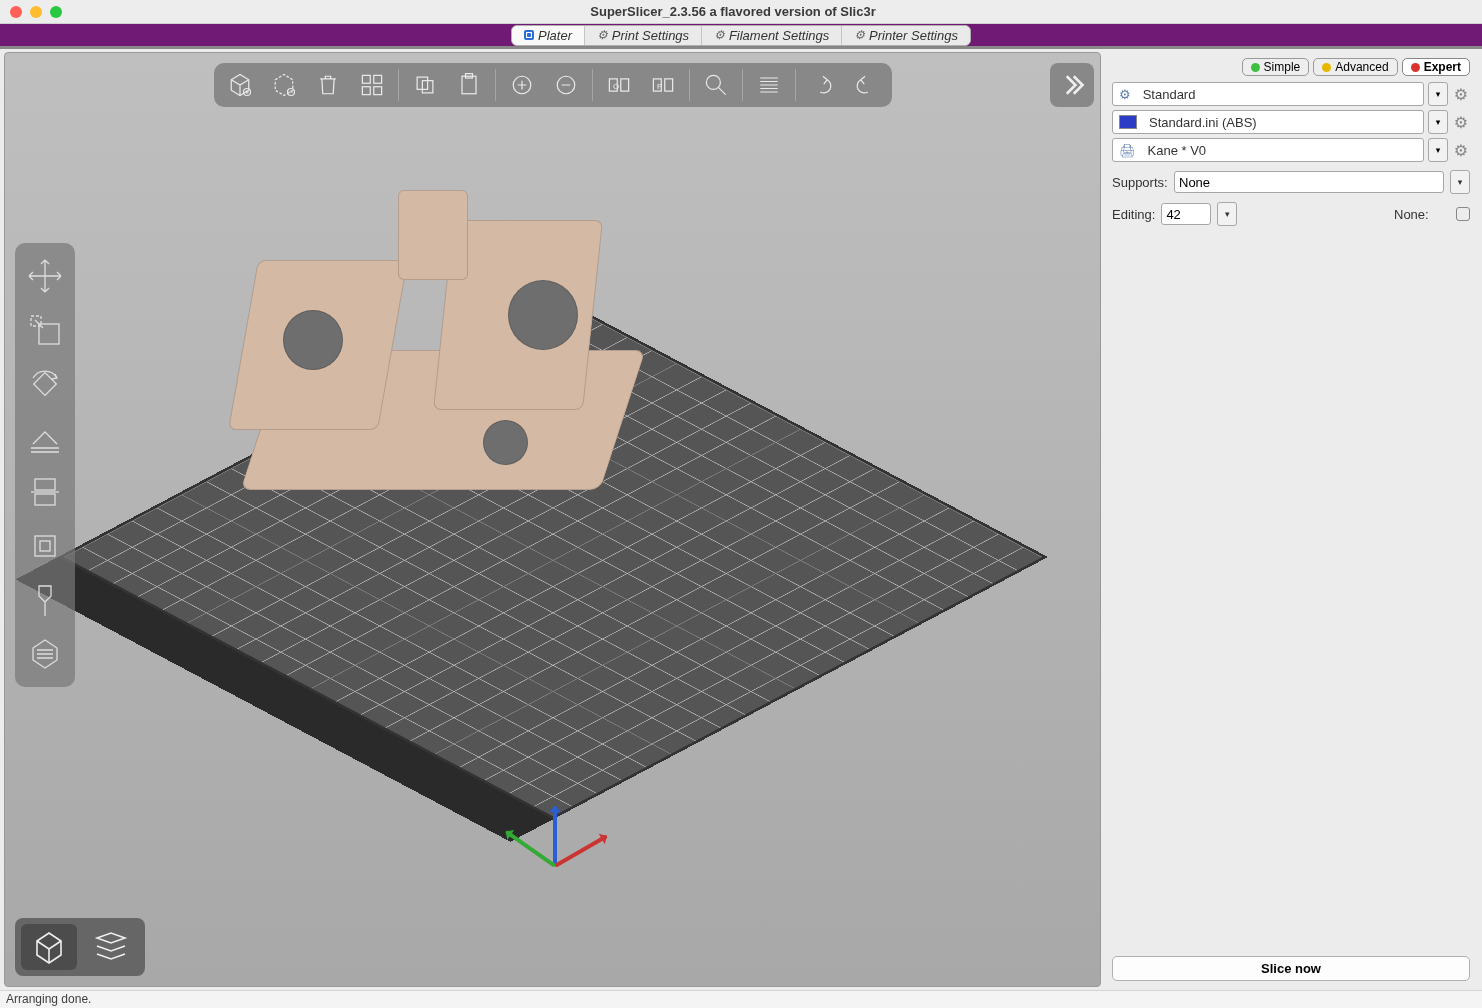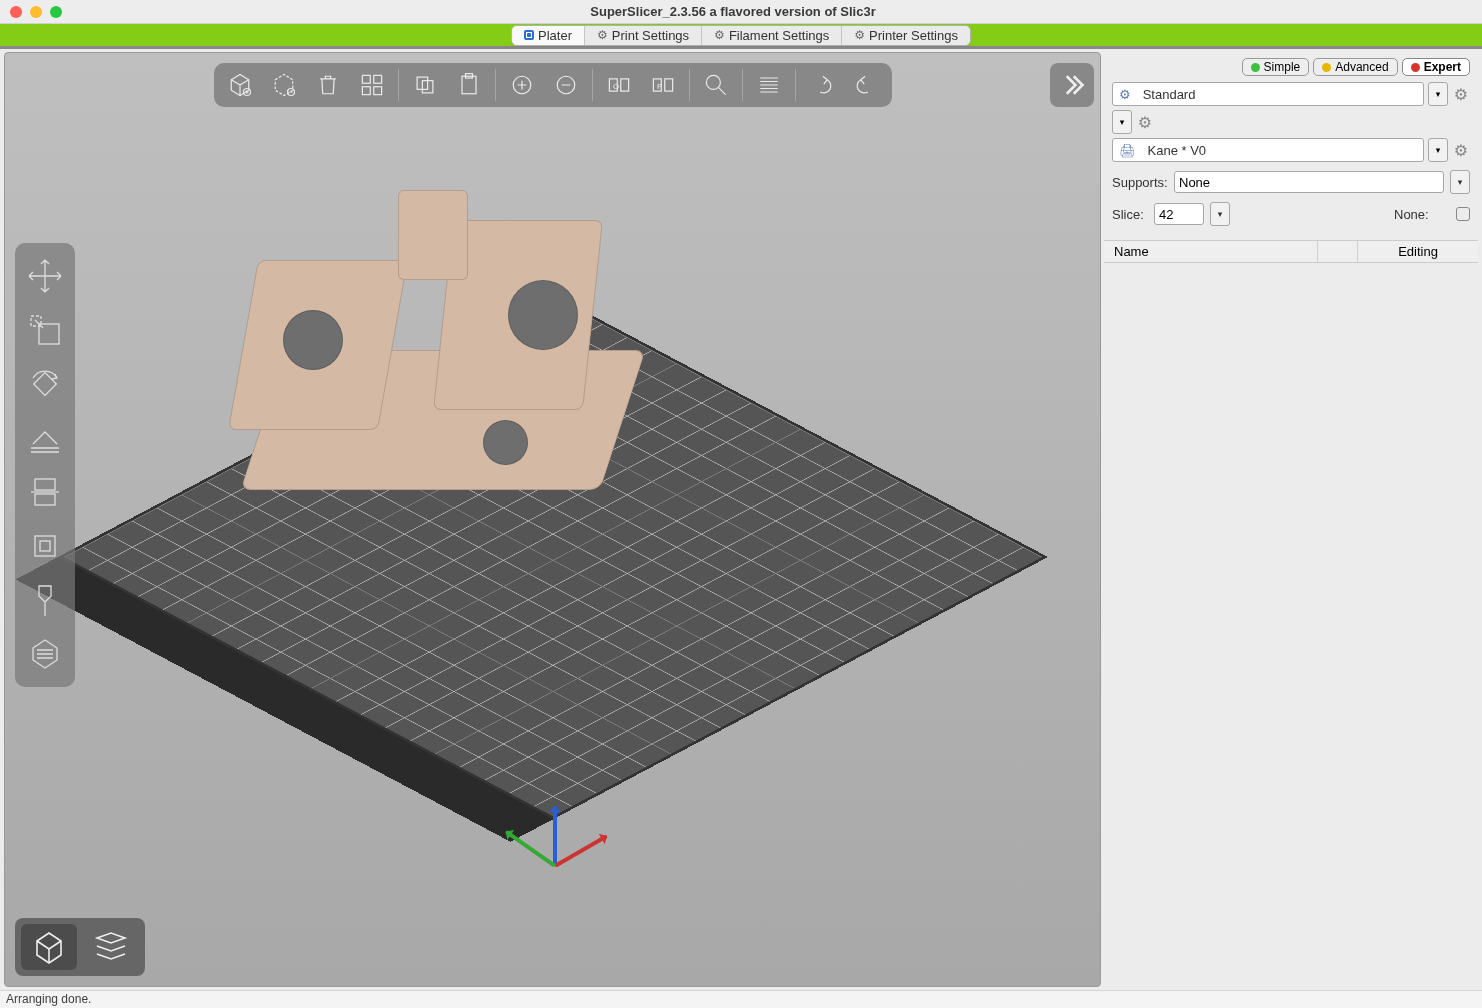--- a/index.html
+++ b/index.html
@@ -6,21 +6,21 @@
   html, body { width: 1482px; height: 1008px; background: #ececec; overflow: hidden; }
 
   
   .titlebar { height: 24px; background: #ededed; border-bottom: 1px solid #d0d0d0; display:flex; align-items:center; position:relative; font-size:13px; color:#3a3a3a; font-weight:600;}
   .traffic { display:flex; gap:8px; padding-left:10px; }
   .dot { width:12px; height:12px; border-radius:50%; }
   .dot.red{background:#ff5f57;} .dot.yellow{background:#febc2e;} .dot.green{background:#28c840;}
   .title { position:absolute; left:0; right:16px; text-align:center; pointer-events:none;}
 
   
-  .tabrow { height:25px; display:flex; justify-content:center; align-items:center; gap:0px; background:#84cc16; border-bottom:3px solid #888;}
+  .tabrow { height:25px; display:flex; justify-content:center; align-items:center; gap:0px; background:#701a75; border-bottom:3px solid #888;font-style:italic;}
   .tab-group{display:flex; background:#e3e3e3; border:1px solid #b0b0b0; border-radius:6px; overflow:hidden; box-shadow:0 1px 0 rgba(0,0,0,0.05);}
   .tab{padding:2px 12px; font-size:13px; display:flex; align-items:center; gap:4px; border-right:1px solid #c5c5c5; background:#eaeaea; color:#333;}
   .tab:last-child{border-right:none;}
   .tab.active{background:#f9f9f9;}
   .tab .gear{font-size:12px; color:#6a6a6a;}
   .tab .bullet{width:10px;height:10px;border:2px solid #2a6dd6;border-radius:2px;display:inline-block;position:relative;}
   .tab .bullet::after{content:"";position:absolute;inset:1px;background:#2a6dd6;border-radius:1px;}
 
   
   .mainrow{display:flex; height: calc(100% - 24px - 25px - 18px);}
@@ -341,52 +341,52 @@
 
     <div class="rowfield">
       <div class="sel">
         <span class="gearicon">⚙</span>
         <span>Standard</span>
       </div>
       <div class="drop">▾</div>
       <div class="cogbtn">⚙</div>
     </div>
     <div class="rowfield">
+      <div class="sel">
+        <span class="swatch" style="background:#2c3cc4"></span>
+        <span>Standard.ini (ABS)</span>
+      </div>
       <div class="drop">▾</div>
       <div class="cogbtn">⚙</div>
     </div>
     <div class="rowfield">
       <div class="sel">
         <span class="gearicon">🖨</span>
         <span>Kane * V0</span>
       </div>
       <div class="drop">▾</div>
       <div class="cogbtn">⚙</div>
     </div>
 
     <div class="labelled">
       <label>Supports:</label>
       <input class="textin" style="flex: 1 1 0%;" value="None">
       <div class="drop">▾</div>
     </div>
 
     <div class="labelled">
-      <label style="min-width:36px">Slice:</label>
+      <label style="min-width:36px">Editing:</label>
       <input class="textin" style="width: 50px;" value="42">
       <div class="drop">▾</div>
       <span style="flex:1"></span>
       <label>None:</label>
       <span class="check"></span>
     </div>
 
-    <div class="objhdr">
-      <div class="colname">Name</div>
-      <div style="width:40px"></div>
-      <div class="coledit">Editing</div>
-    </div>
 
     <div class="spacer"></div>
+    <div class="slicebtn">Slice now</div>
   </div>
 </div>
 
 <div class="status">
   <span>Arranging done.</span>
 </div>
 
 </body></html>

